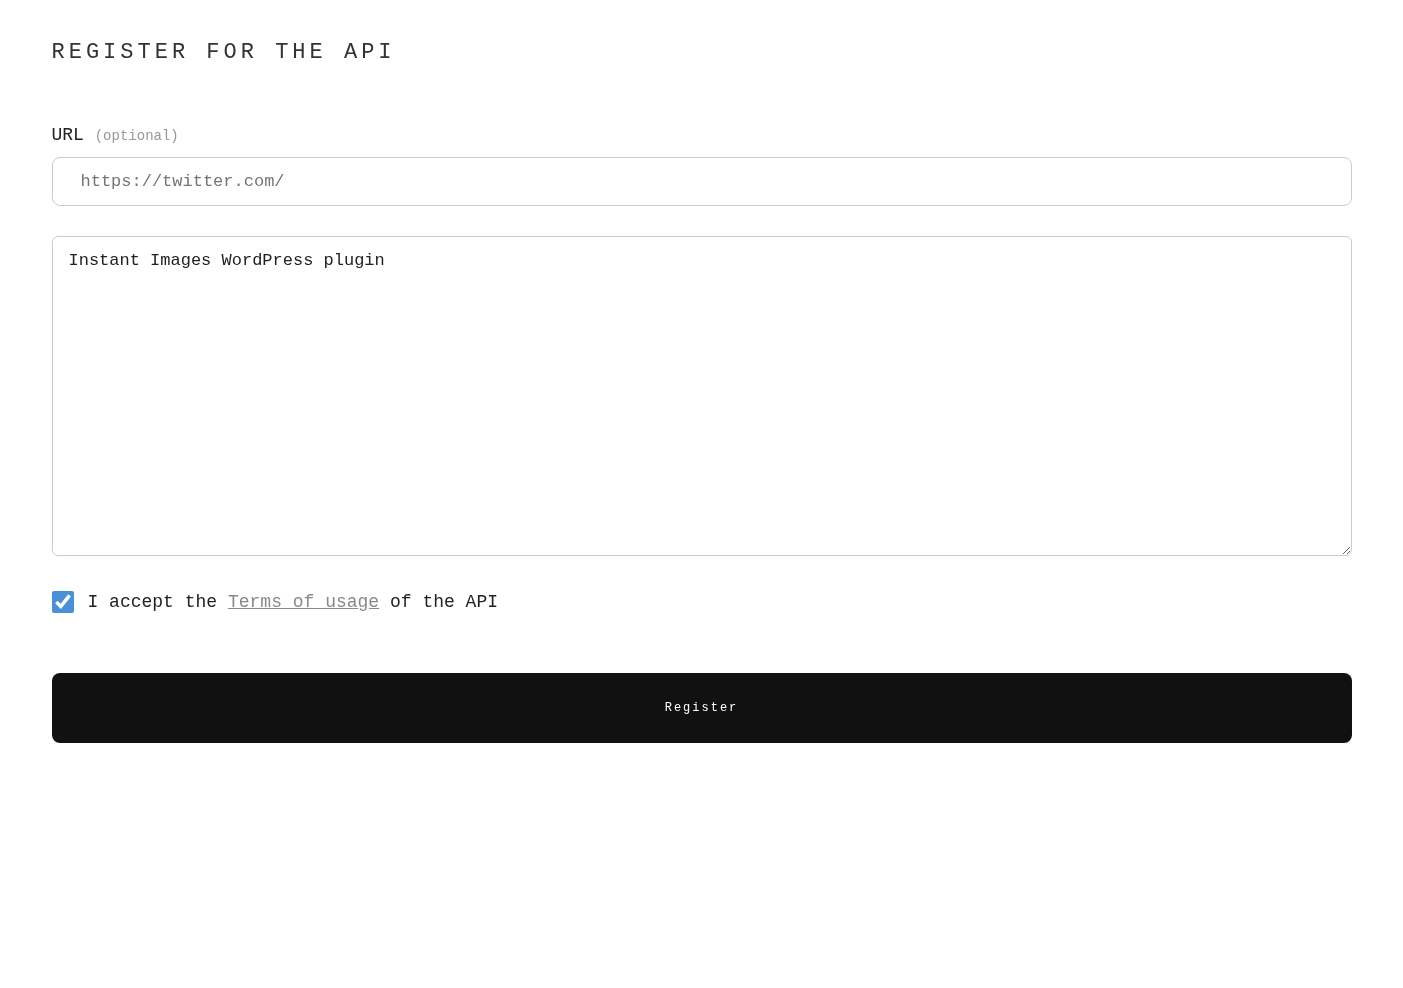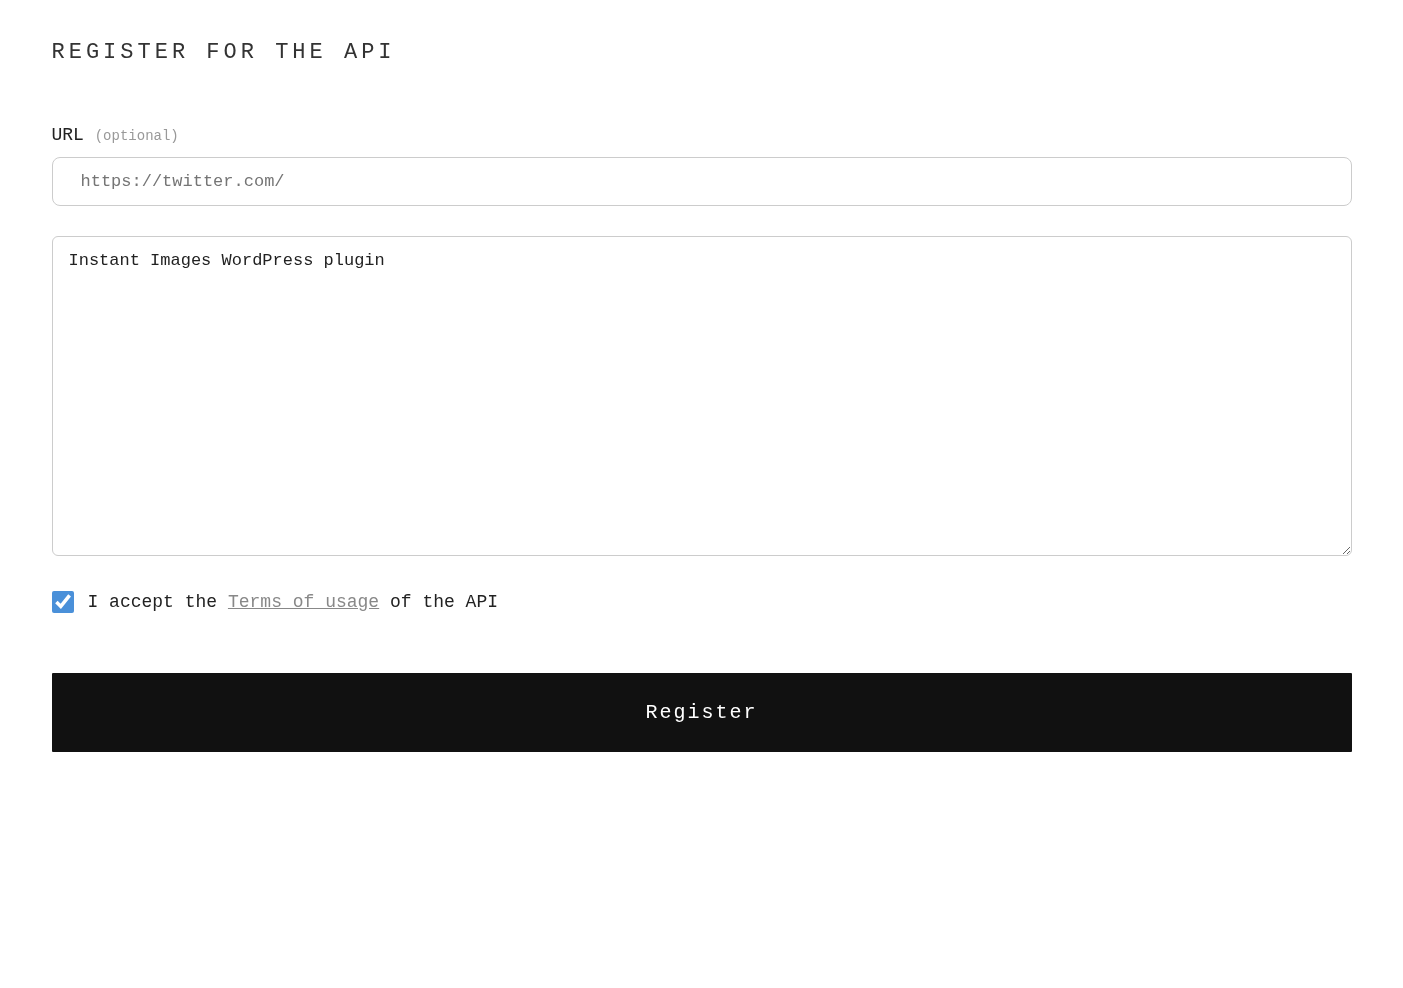--- a/index.html
+++ b/index.html
@@ -107,24 +107,24 @@
       cursor: pointer;
     }
 
     .register-button {
       width: 100%;
       background: #111111;
       color: #ffffff;
       border: none;
       padding: 28px 12px;
       font-family: 'Courier New', Courier, monospace;
-      font-size: 20px;
+      font-size: 12px;
       letter-spacing: 2px;
       cursor: pointer;
-      border-radius: 1px;
+      border-radius: 8px;
       display: block;
     }
   </style>
 </head>
 <body>
 
 <div class="page-container">
 
   <h1 class="page-title">REGISTER FOR THE API</h1>
 

